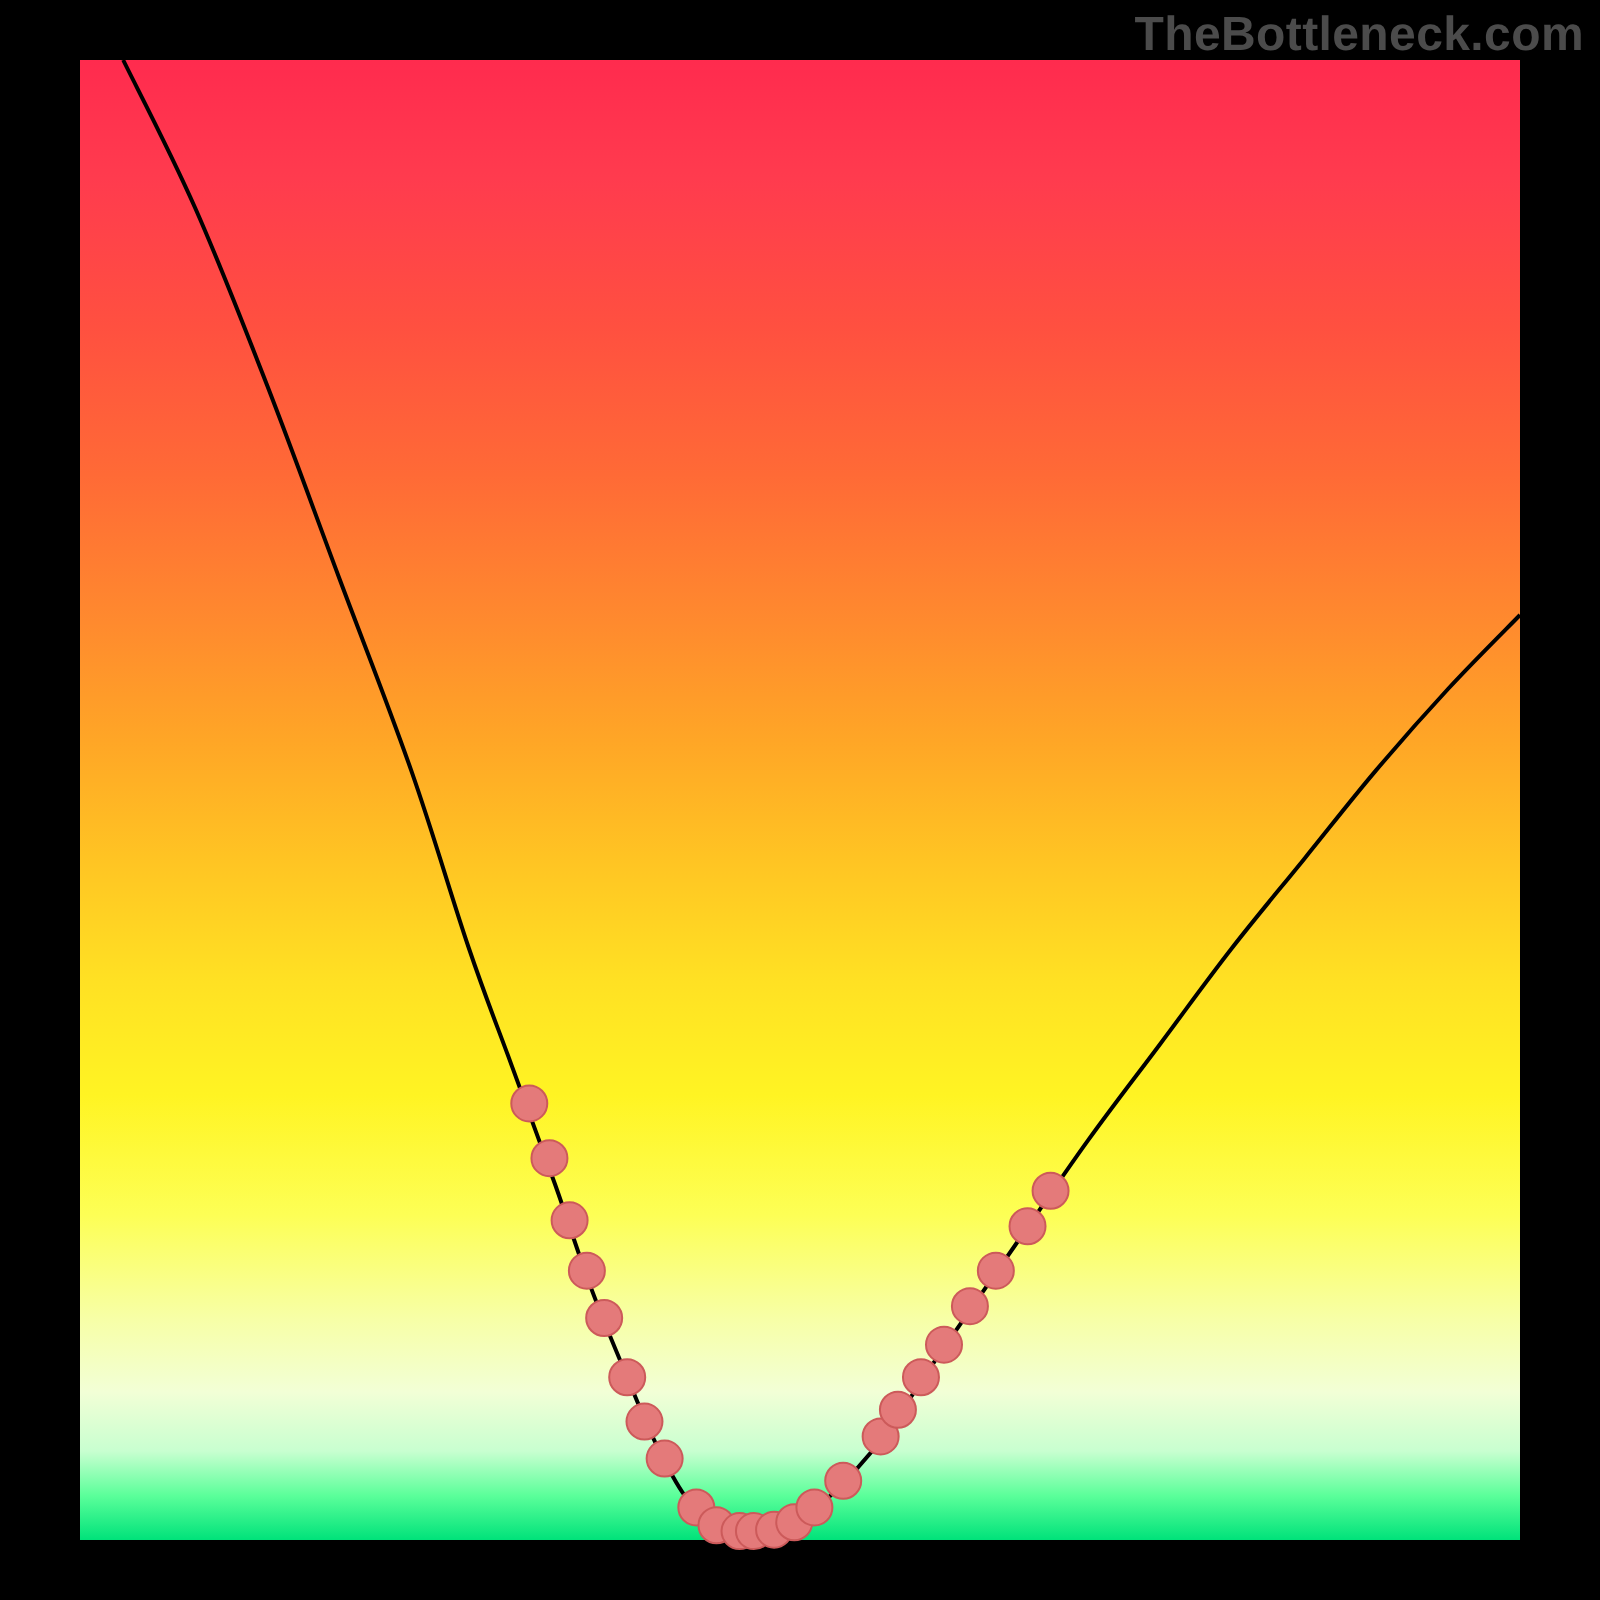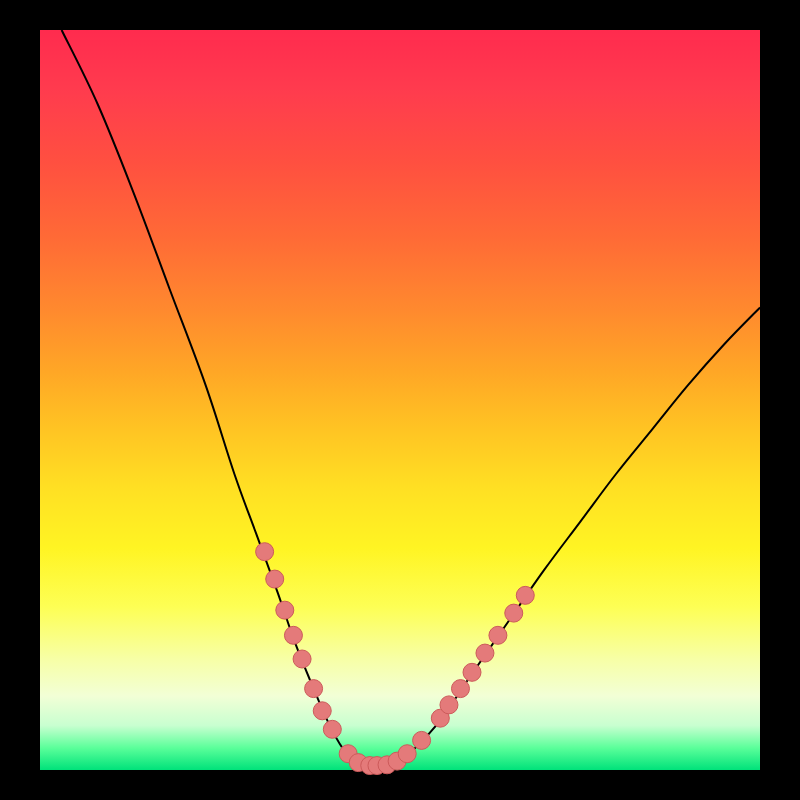--- a/index.html
+++ b/index.html
@@ -57,20 +57,21 @@
     top: 0;
     width: 720px;
     height: 740px;
     overflow: visible;
   }
 </style>
 </head>
 <body>
 
 <div class="stage">
+  <div class="watermark">TheBottleneck.com</div>
   <div class="plot-area">
     <svg class="curve" viewBox="0 0 720 740" preserveAspectRatio="none">
       <path id="curve-path" fill="none" stroke-width="2" stroke="#000000" d="M 21.60 0.00 C 28.08 13.32, 44.64 44.70, 57.60 74.00 C 70.56 103.30, 80.64 129.50, 93.60 162.80 C 106.56 196.10, 116.64 224.37, 129.60 259.00 C 142.56 293.63, 153.94 321.90, 165.60 355.20 C 177.26 388.50, 185.33 417.36, 194.40 444.00 C 203.47 470.64, 208.22 481.89, 216.00 503.20 C 223.78 524.51, 230.47 542.42, 237.60 562.40 C 244.73 582.38, 249.12 596.88, 255.60 614.20 C 262.08 631.52, 267.77 644.61, 273.60 658.60 C 279.43 672.59, 282.82 681.24, 288.00 691.90 C 293.18 702.56, 297.22 710.74, 302.40 717.80 C 307.58 724.86, 311.62 727.92, 316.80 731.12 C 321.98 734.32, 326.02 734.76, 331.20 735.56 C 336.38 736.36, 340.42 736.36, 345.60 735.56 C 350.78 734.76, 350.93 738.31, 360.00 731.12 C 369.07 723.93, 383.04 711.32, 396.00 695.60 C 408.96 679.88, 419.04 662.45, 432.00 643.80 C 444.96 625.15, 455.04 610.65, 468.00 592.00 C 480.96 573.35, 491.04 558.18, 504.00 540.20 C 516.96 522.22, 527.04 509.42, 540.00 492.10 C 552.96 474.78, 563.04 460.65, 576.00 444.00 C 588.96 427.35, 599.04 415.58, 612.00 399.60 C 624.96 383.62, 635.04 370.52, 648.00 355.20 C 660.96 339.88, 671.04 328.49, 684.00 314.50 C 696.96 300.51, 713.52 284.16, 720.00 277.50"></path>
       <g id="markers-group">
           <circle cx="224.64" cy="521.70" r="9" fill="#e47a7a" stroke="#cc5a5a" stroke-width="1"></circle>
           <circle cx="234.72" cy="549.08" r="9" fill="#e47a7a" stroke="#cc5a5a" stroke-width="1"></circle>
           <circle cx="244.80" cy="580.16" r="9" fill="#e47a7a" stroke="#cc5a5a" stroke-width="1"></circle>
           <circle cx="253.44" cy="605.32" r="9" fill="#e47a7a" stroke="#cc5a5a" stroke-width="1"></circle>
           <circle cx="262.08" cy="629.00" r="9" fill="#e47a7a" stroke="#cc5a5a" stroke-width="1"></circle>
           <circle cx="273.60" cy="658.60" r="9" fill="#e47a7a" stroke="#cc5a5a" stroke-width="1"></circle>

